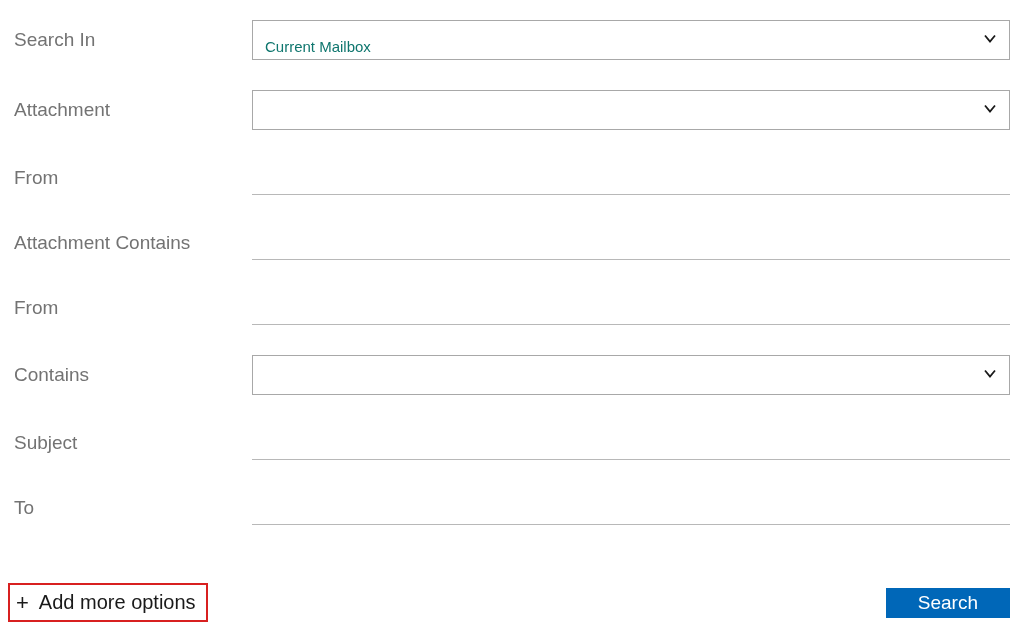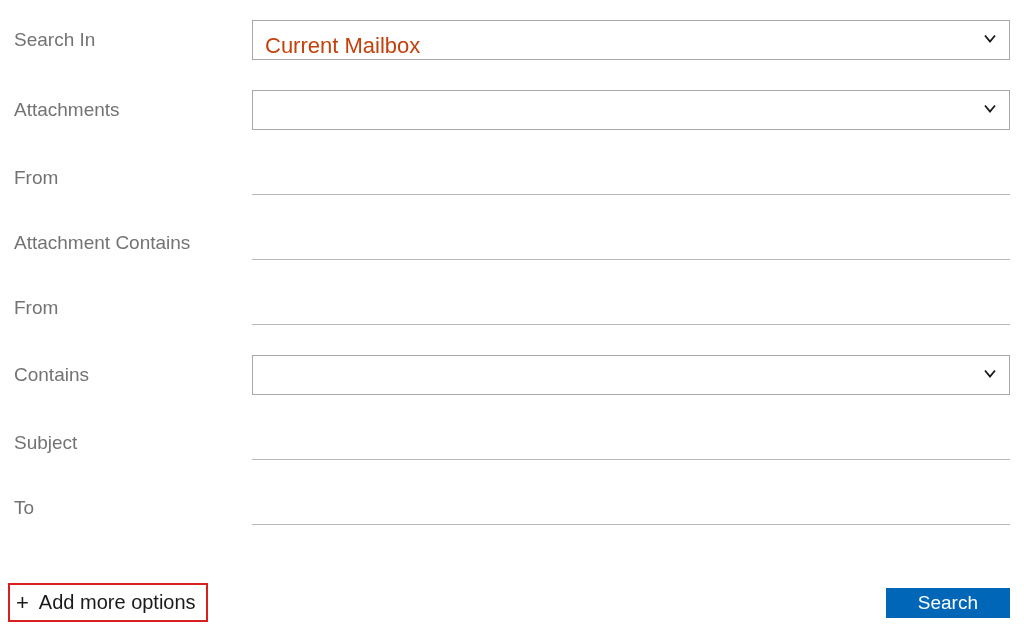--- a/index.html
+++ b/index.html
@@ -39,22 +39,22 @@
       width: 100%;
       height: 40px;
       border: 1px solid #a8a8a8;
       display: flex;
       align-items: center;
       padding: 0 40px 0 12px;
       cursor: pointer;
       background: #fff;
     }
     .dropdown-value {
-      font-size: 22px;
-      color: #c2410c;
+      font-size: 15px;
+      color: #0f766e;
       margin-top: 12px;
     }
     .dropdown-chevron {
       position: absolute;
       right: 12px;
       top: 50%;
       transform: translateY(-50%);
     }
     .underline-input {
       width: 100%;
@@ -119,21 +119,21 @@
         <span class="dropdown-chevron">
           <svg class="chevron-svg" viewBox="0 0 14 14">
               <polyline points="2,4 7,10 12,4"></polyline>
             </svg>
         </span>
       </div>
     </div>
   </div>
 
   <div class="form-row">
-    <div class="form-label">Attachments</div>
+    <div class="form-label">Attachment</div>
     <div class="form-control">
       <div class="dropdown">
         <span class="dropdown-value"></span>
         <span class="dropdown-chevron">
           <svg class="chevron-svg" viewBox="0 0 14 14">
               <polyline points="2,4 7,10 12,4"></polyline>
             </svg>
         </span>
       </div>
     </div>

